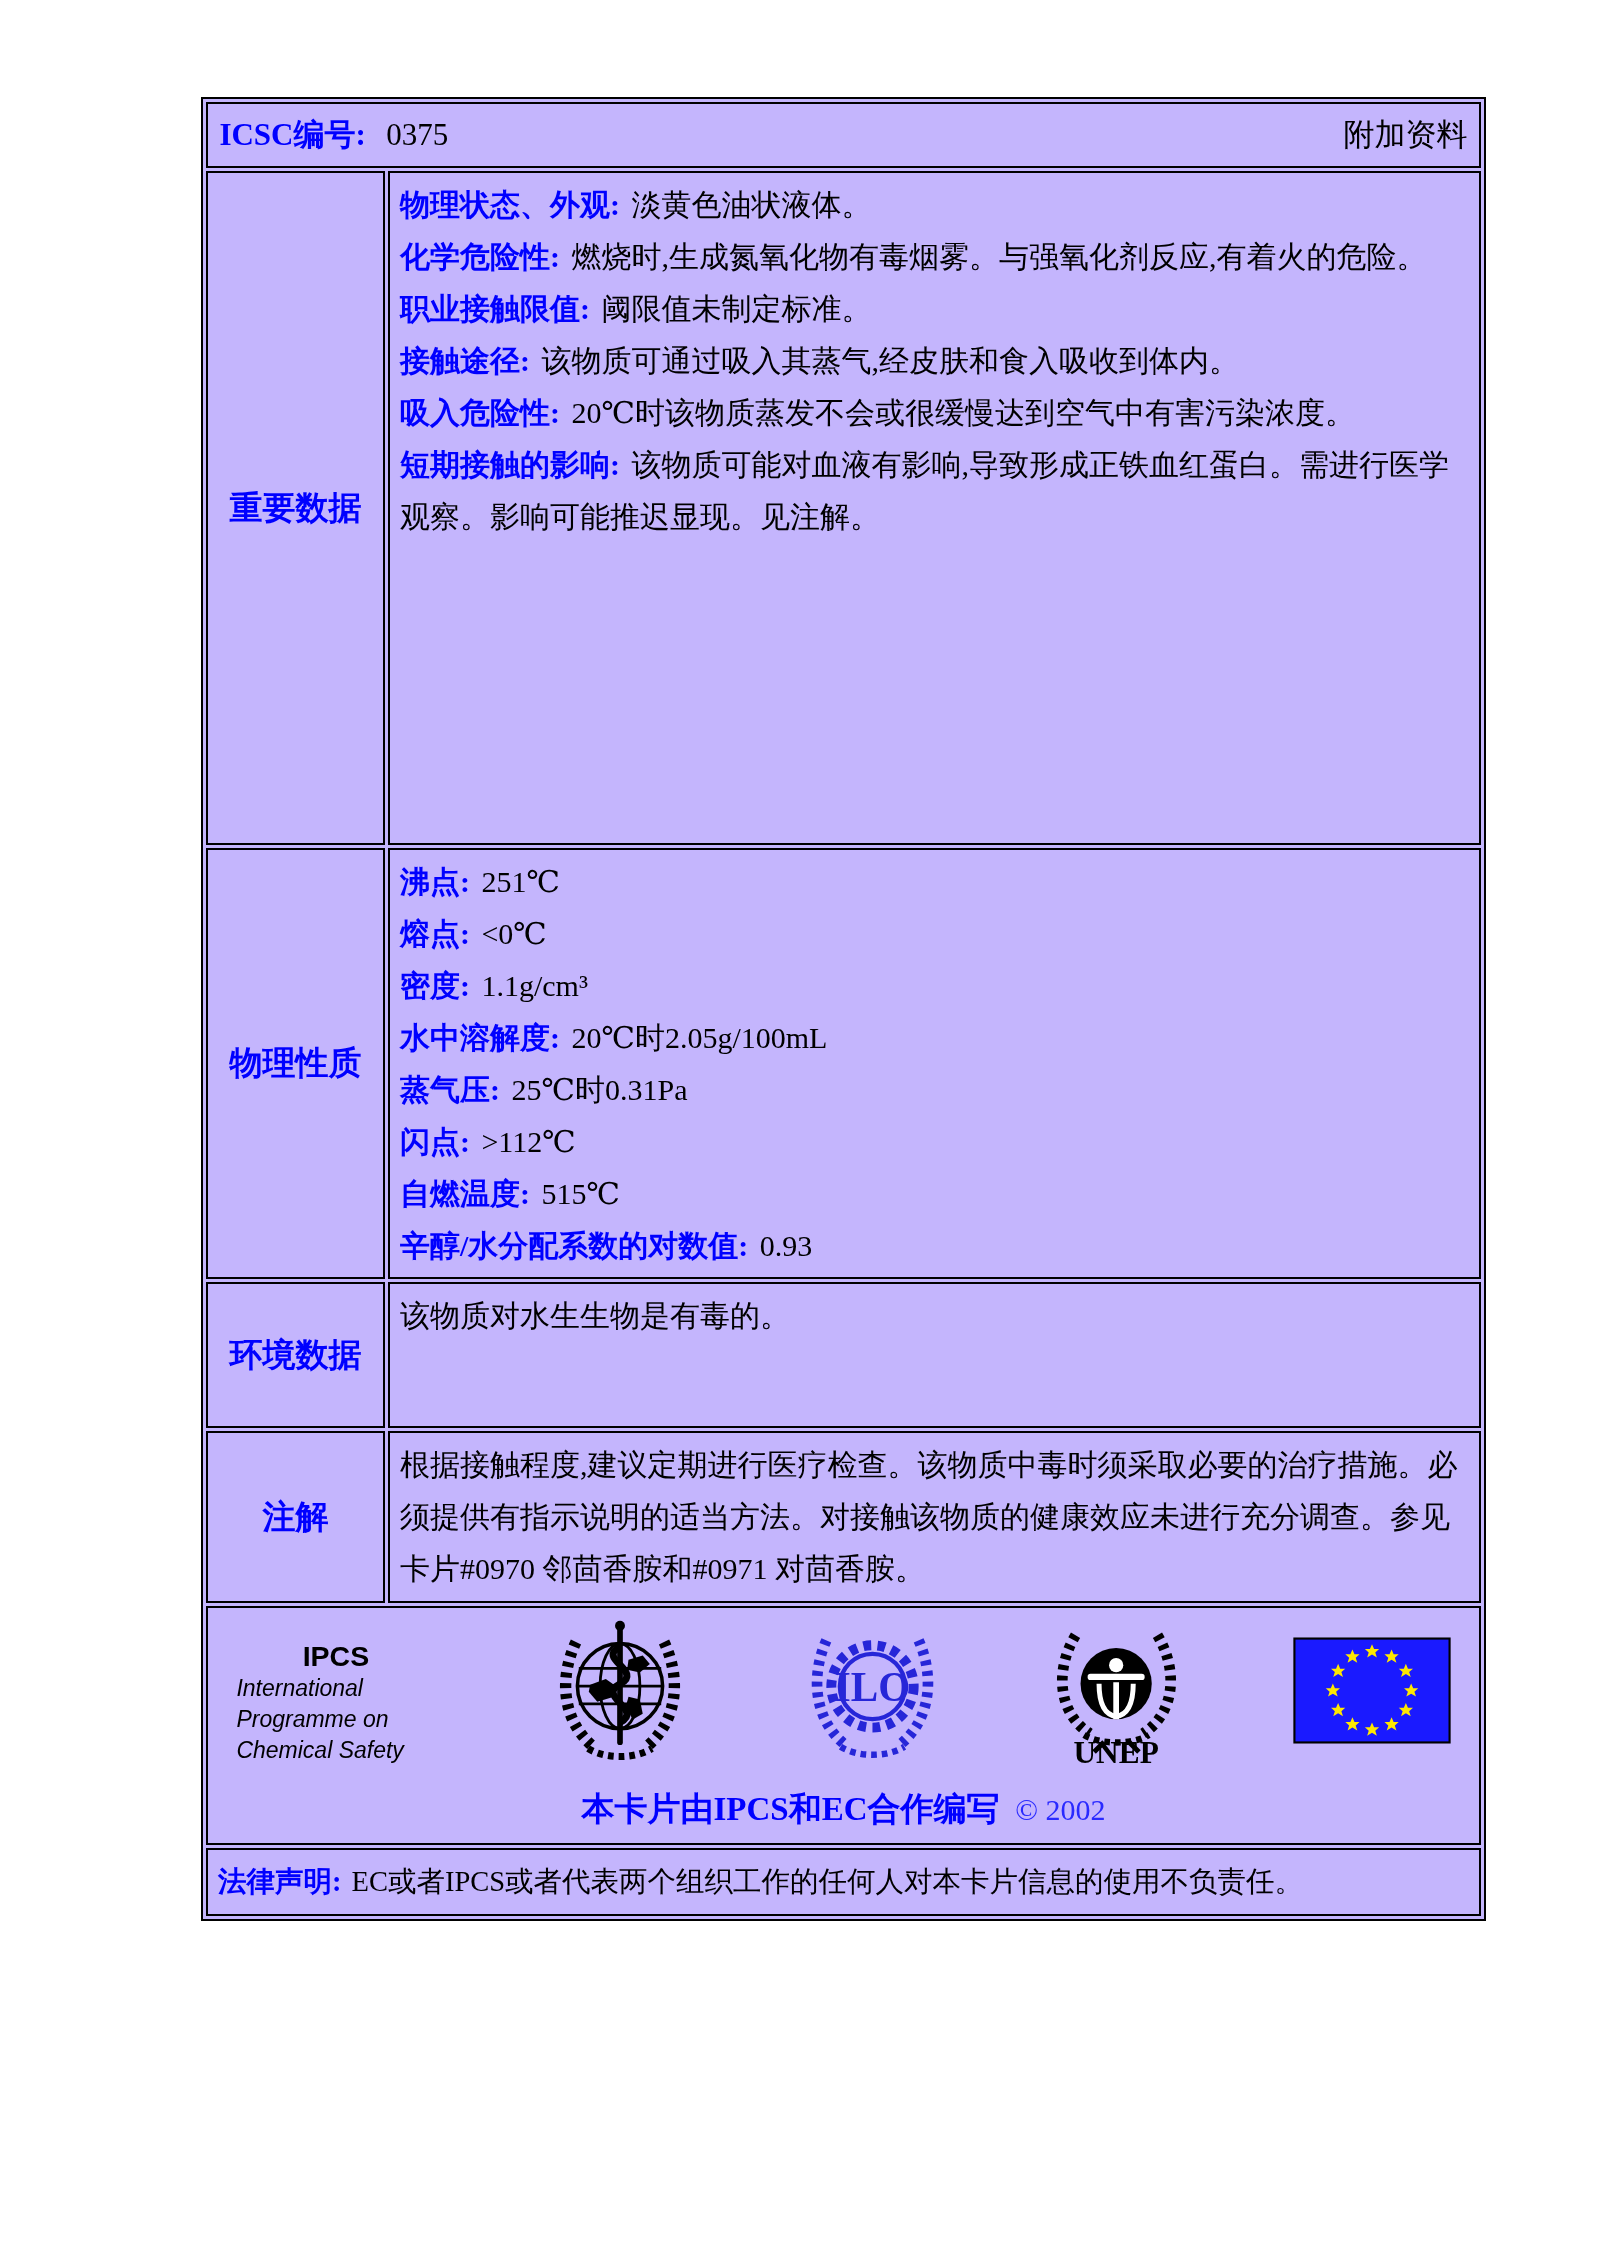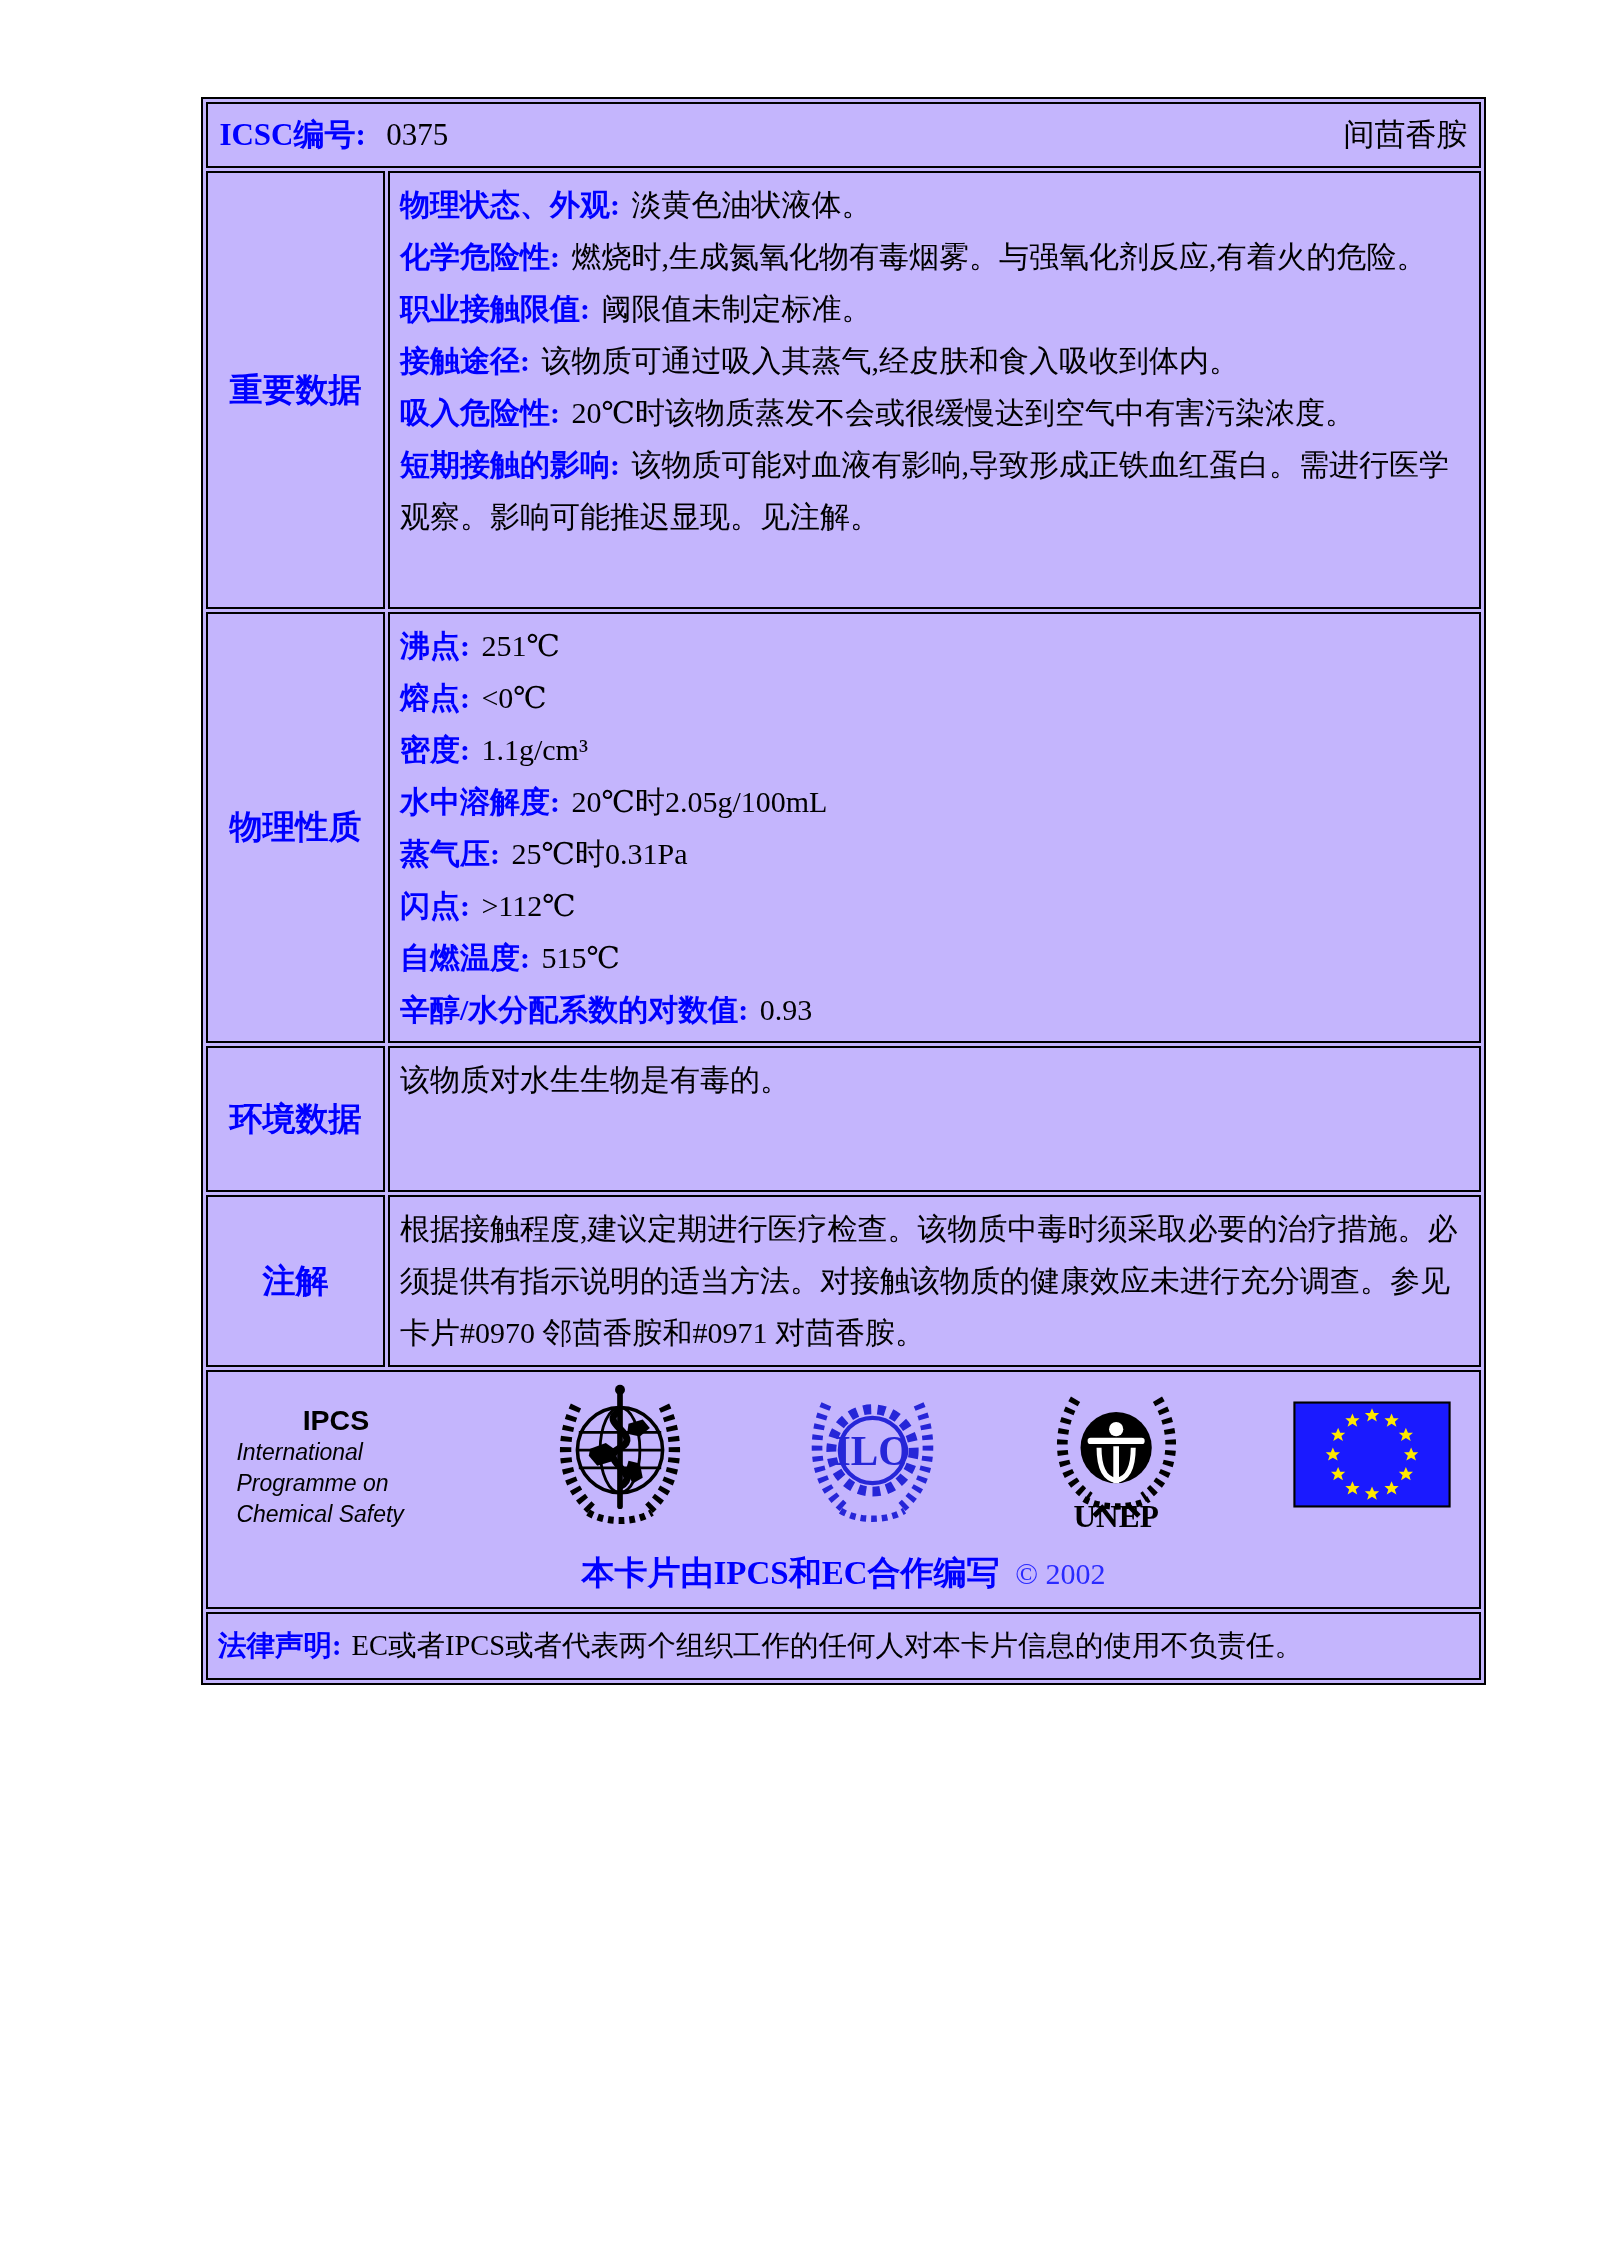--- a/index.html
+++ b/index.html
@@ -83,27 +83,27 @@
   <table class="card">
 
     <tbody>
         <tr>
       <td colspan="2" class="header-cell" style="height:54px;">
         <div class="hdr">
           <div>
             <span class="hdr-label">ICSC编号:</span>
             <span class="hdr-number">0375</span>
           </div>
-          <span class="hdr-name">间茴香胺</span>
+          <span class="hdr-name">附加资料</span>
         </div>
       </td>
     </tr>
 
     <tr>
-      <td class="label-cell" style="height:438px;">
+      <td class="label-cell" style="height:674px;">
         <span>重要数据</span>
       </td>
       <td>
         <div class="field"><span class="flabel">物理状态、外观:</span><span class="ftext">淡黄色油状液体。</span></div>
         <div class="field"><span class="flabel">化学危险性:</span><span class="ftext">燃烧时,生成氮氧化物有毒烟雾。与强氧化剂反应,有着火的危险。</span></div>
         <div class="field"><span class="flabel">职业接触限值:</span><span class="ftext">阈限值未制定标准。</span></div>
         <div class="field"><span class="flabel">接触途径:</span><span class="ftext">该物质可通过吸入其蒸气,经皮肤和食入吸收到体内。</span></div>
         <div class="field"><span class="flabel">吸入危险性:</span><span class="ftext">20℃时该物质蒸发不会或很缓慢达到空气中有害污染浓度。</span></div>
         <div class="field"><span class="flabel">短期接触的影响:</span><span class="ftext">该物质可能对血液有影响,导致形成正铁血红蛋白。需进行医学观察。影响可能推迟显现。见注解。</span></div>
       </td>

